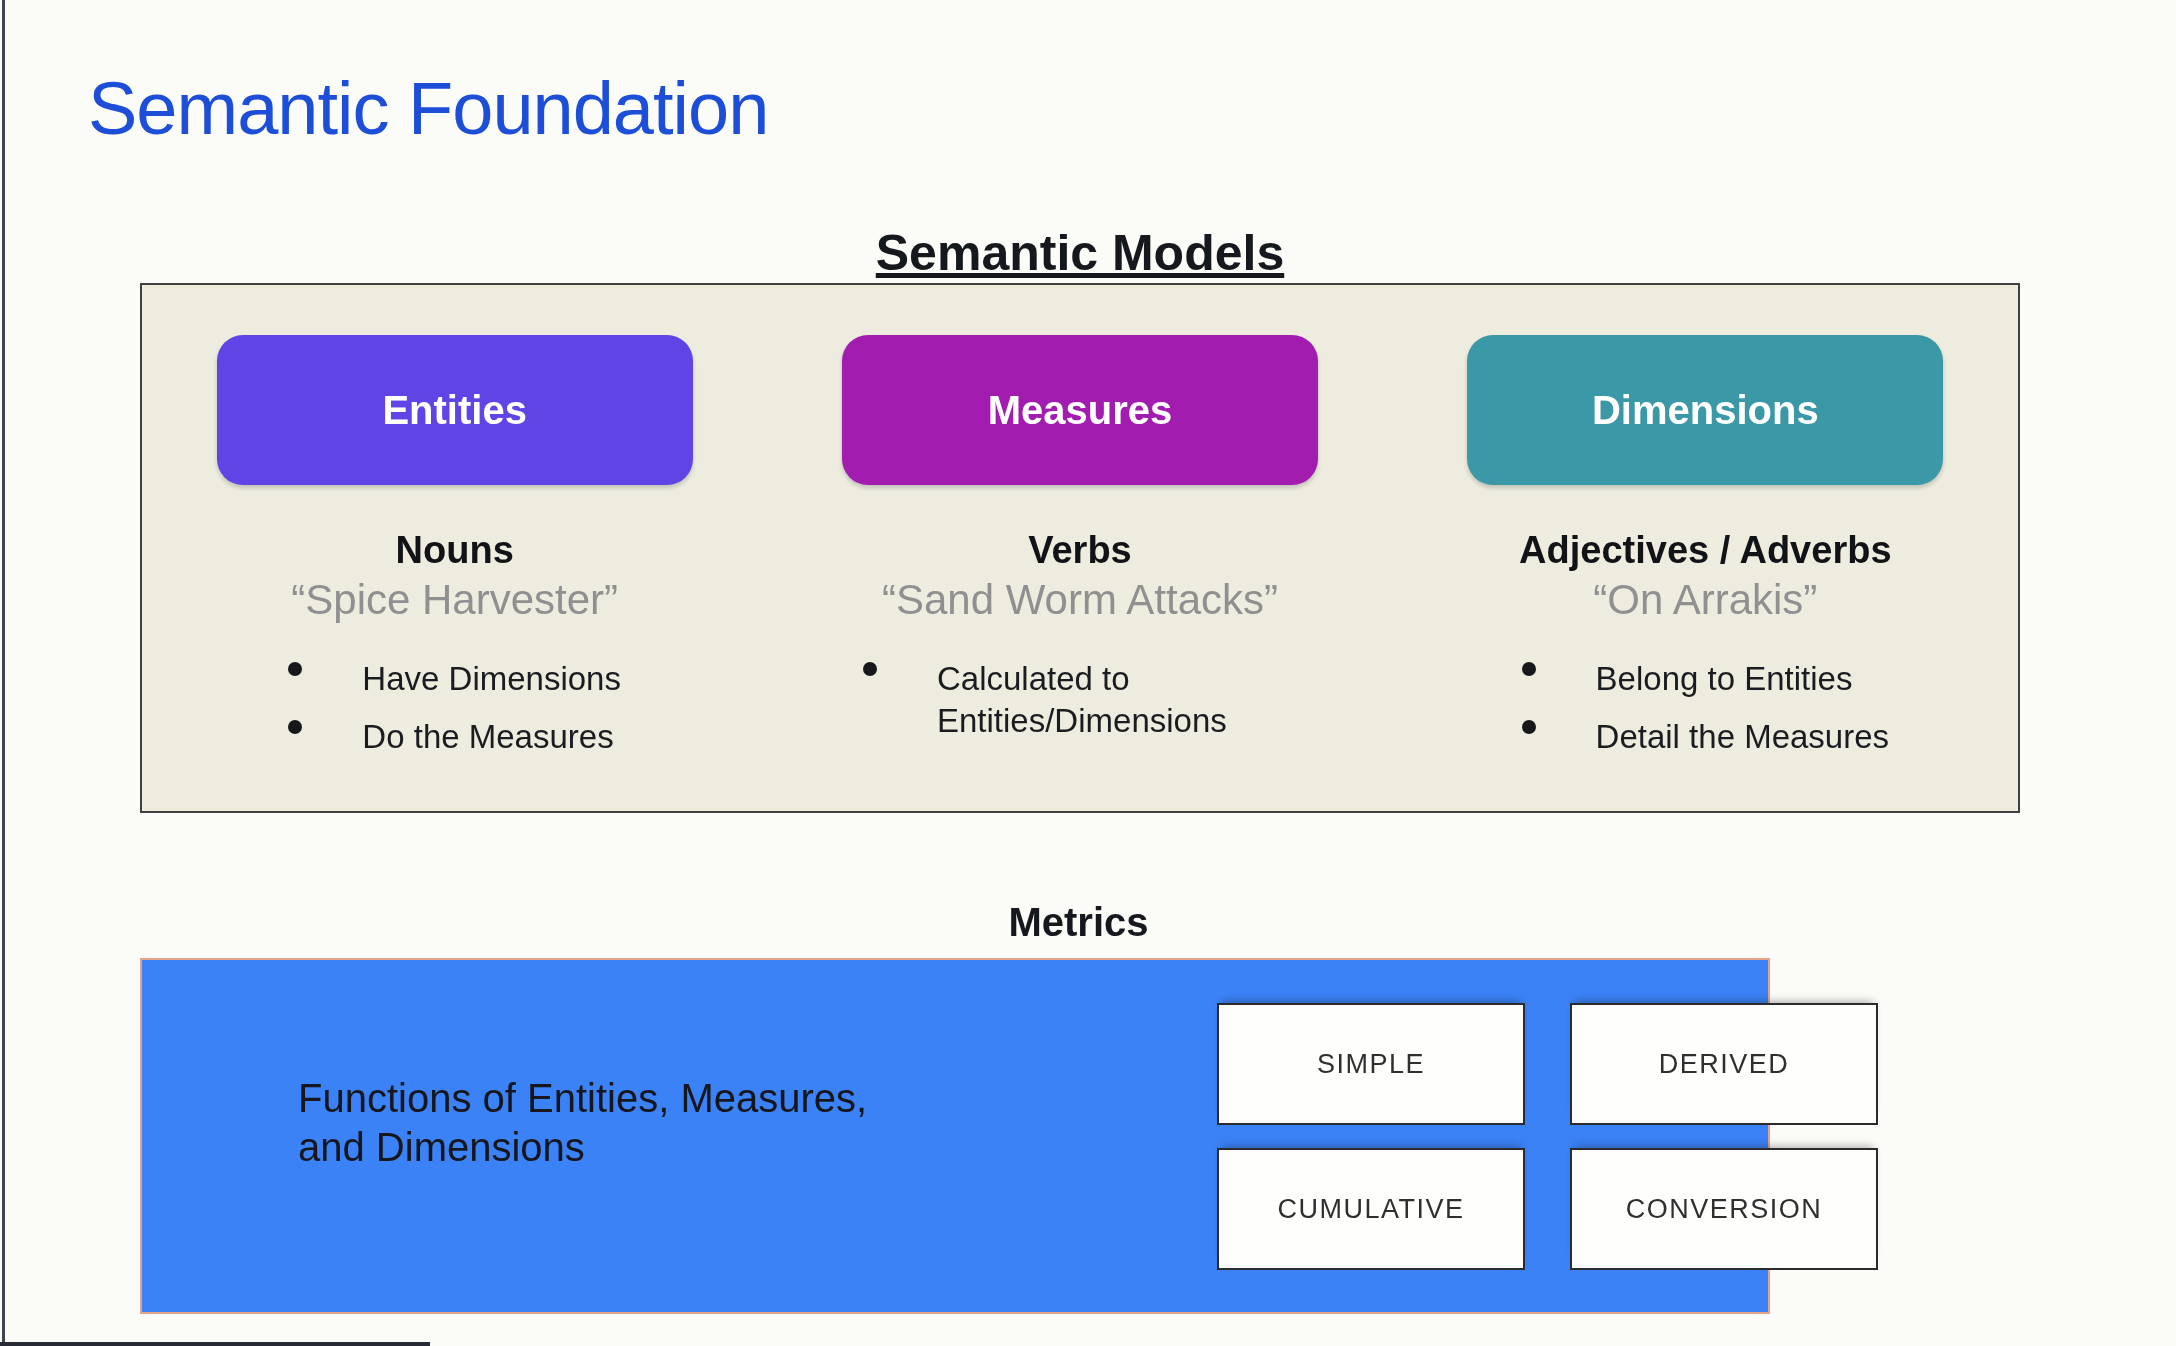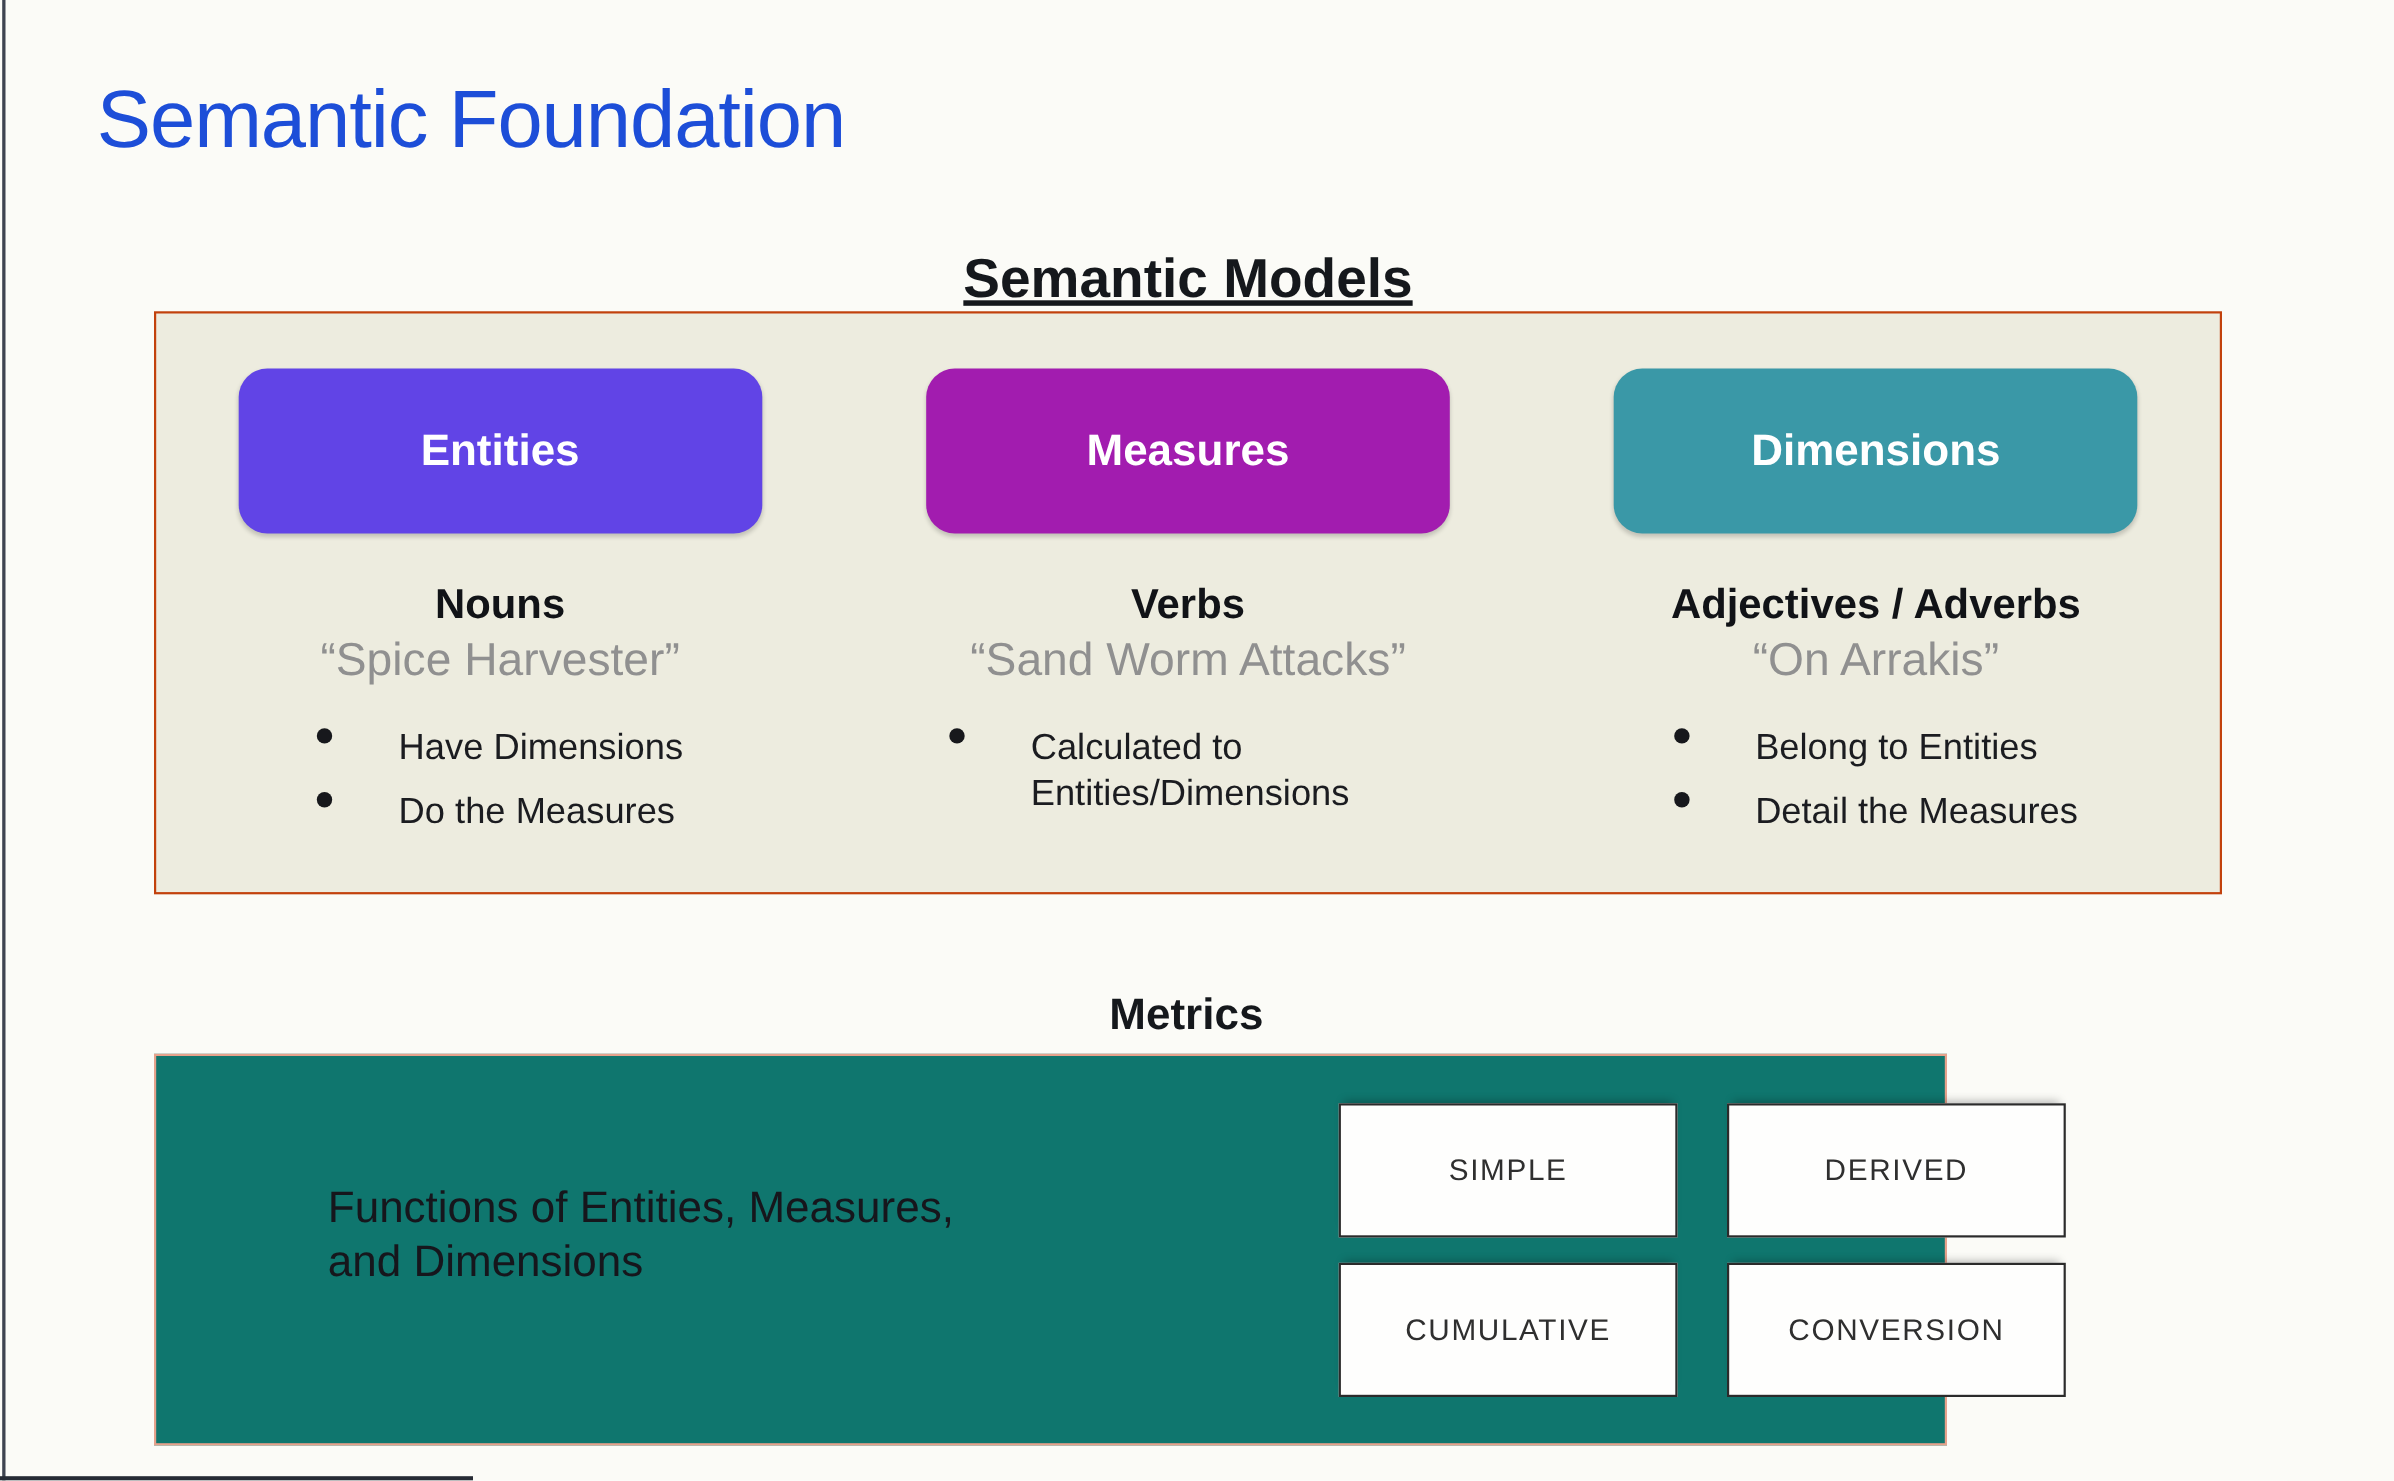--- a/index.html
+++ b/index.html
@@ -31,21 +31,21 @@
   }
   
   .sm-heading {
     position: absolute; left: 140px; top: 224px; width: 1880px;
     text-align: center; font-size: 50px; font-weight: bold; color: #15181c; text-decoration: underline;
   }
   .sm-panel {
     position: absolute; left: 140px; top: 283px;
     width: 1880px; height: 530px;
     background: #edecdf;
-    border: 2px solid #c2410c;
+    border: 2px solid #404040;
     box-sizing: border-box;
     display: flex;
   }
   .sm-col {
     flex: 1;
     display: flex; flex-direction: column; align-items: center;
   }
   .pill {
     width: 476px; height: 150px; margin-top: 50px;
     border-radius: 26px;
@@ -82,21 +82,21 @@
     max-width: 360px; text-align: left; margin-top: 10px;
   }
   
   .metrics-heading {
     position: absolute; left: 140px; top: 900px; width: 1877px;
     text-align: center; font-size: 40px; font-weight: bold; color: #15181c;
   }
   .metrics-panel {
     position: absolute; left: 140px; top: 958px;
     width: 1630px; height: 356px;
-    background: #0f766e;
+    background: #3b82f6;
     border: 2px solid #e6a28c;
     box-sizing: border-box;
   }
   .metrics-desc {
     position: absolute; left: 156px; top: 114px;
     font-size: 40px; line-height: 49px; color: #16161c;
   }
   .metrics-grid {
     position: absolute; left: 1075px; top: 43px;
     display: grid;

